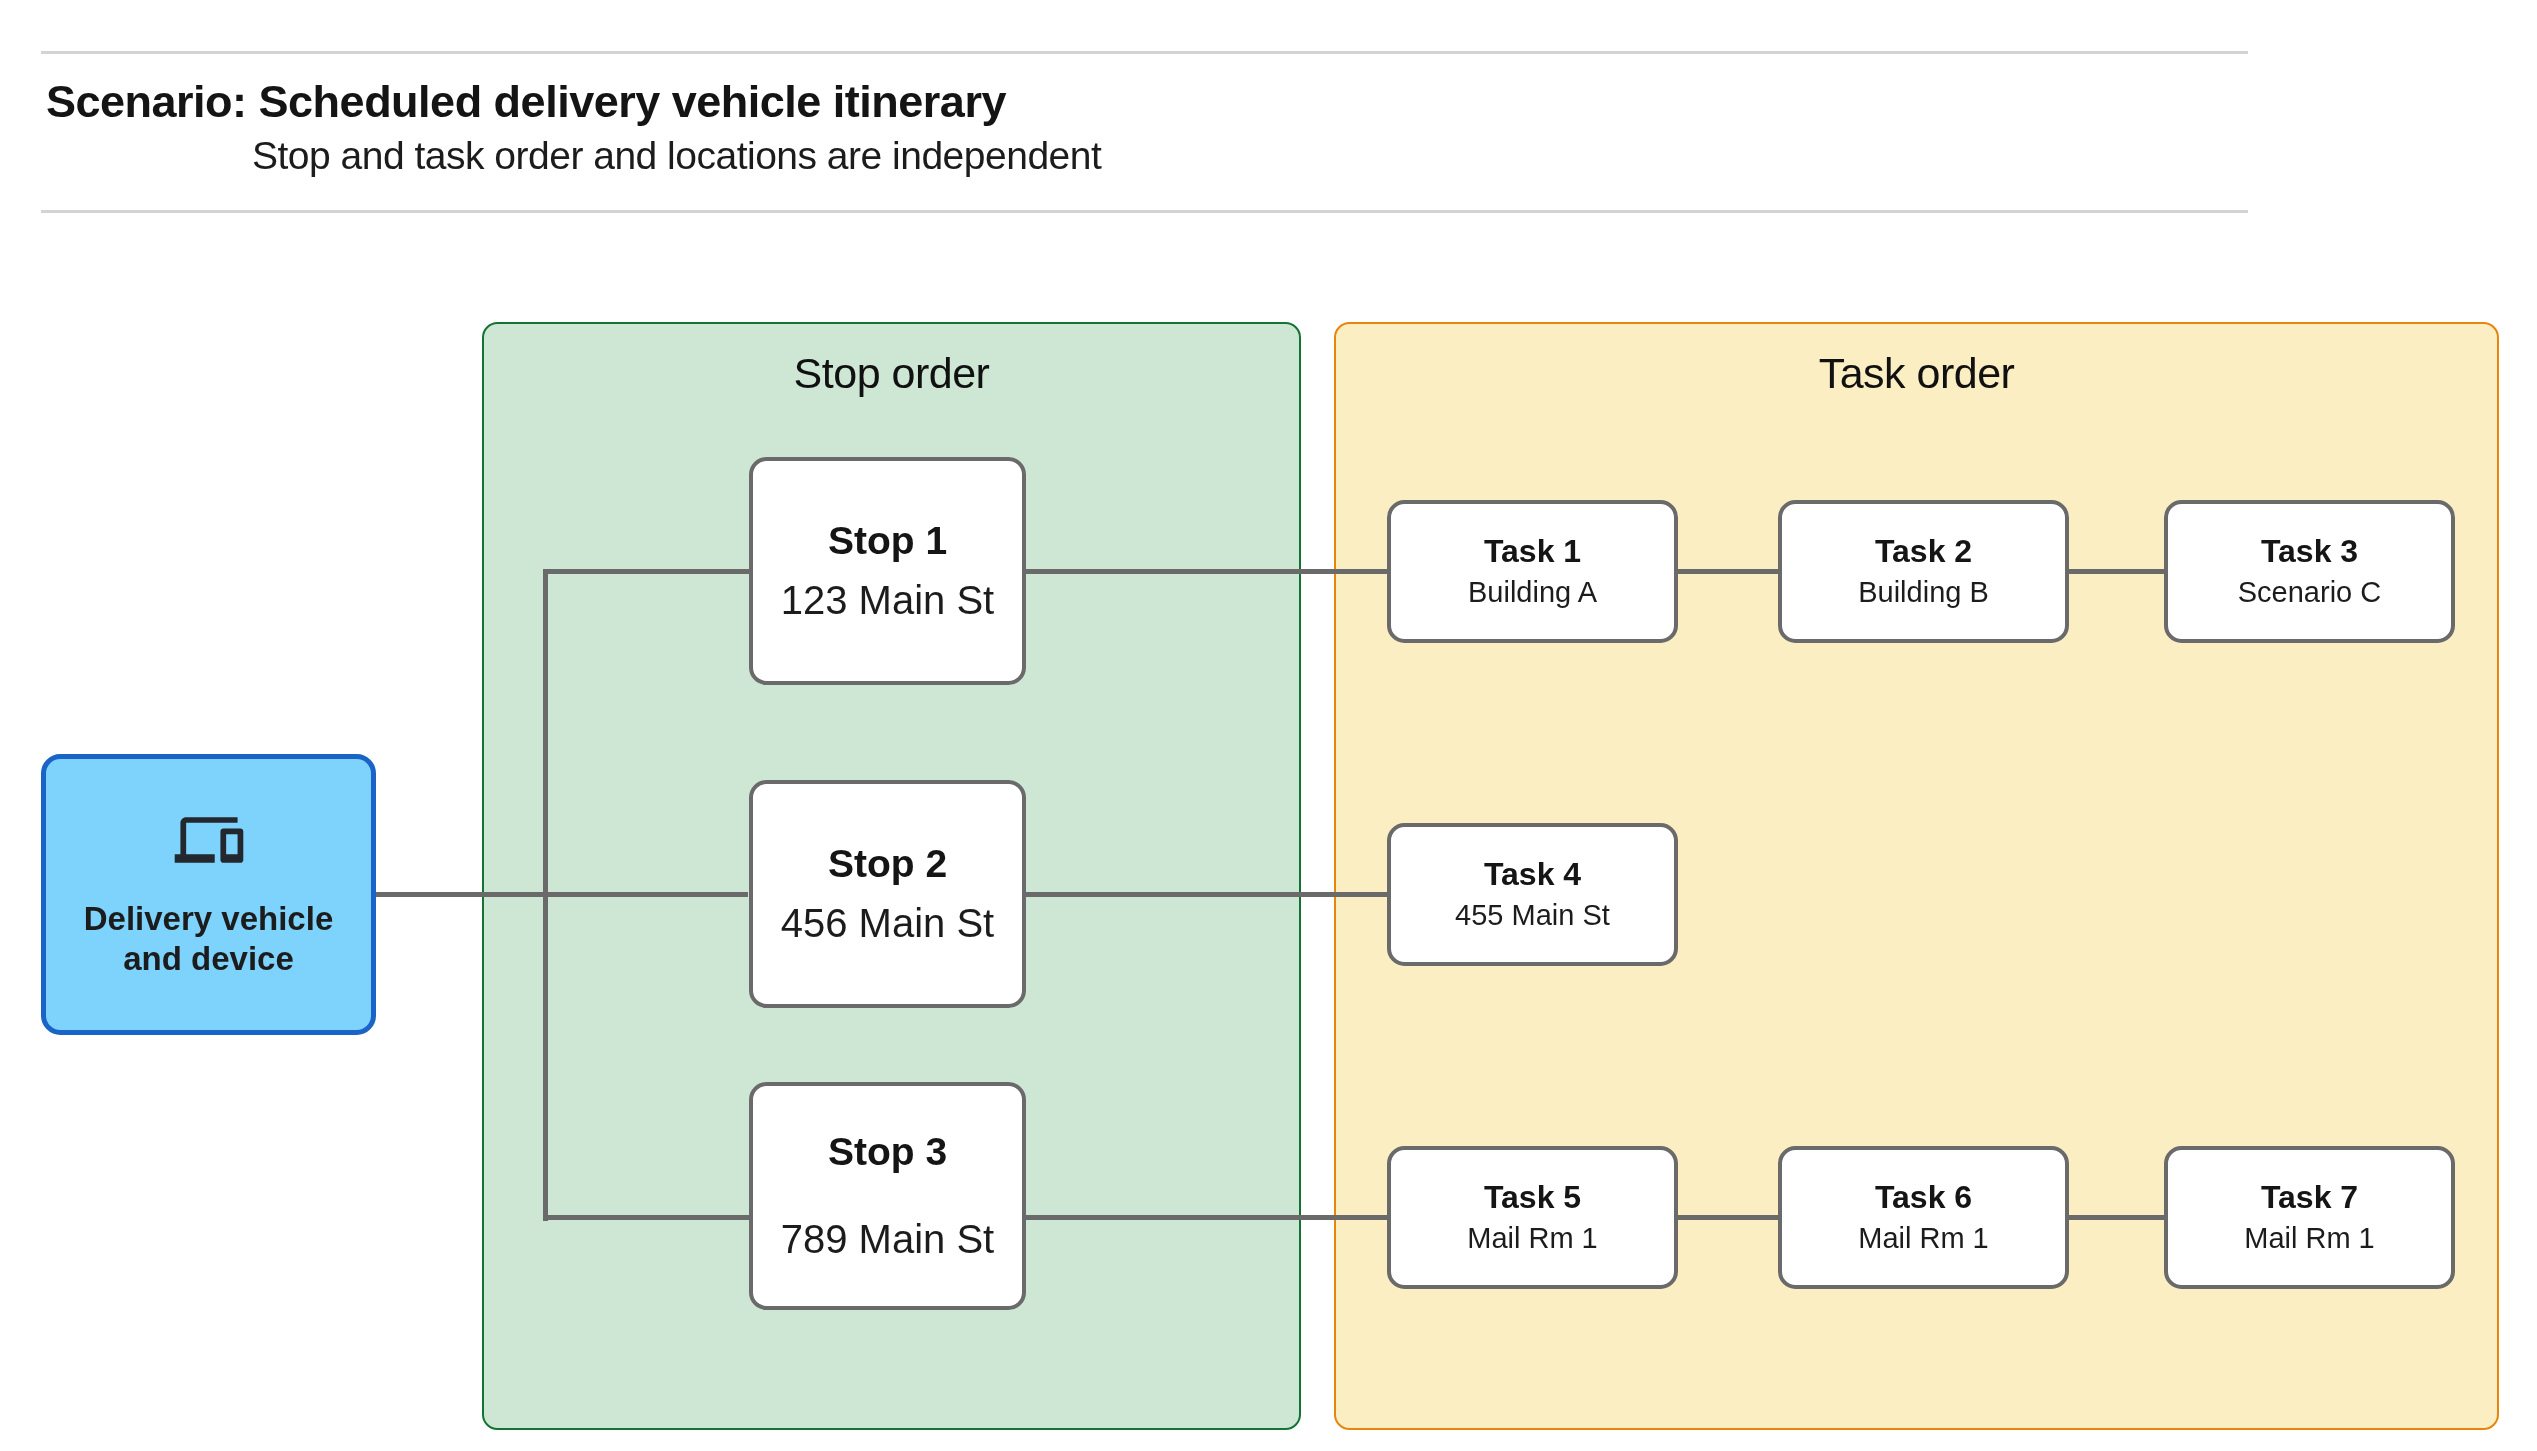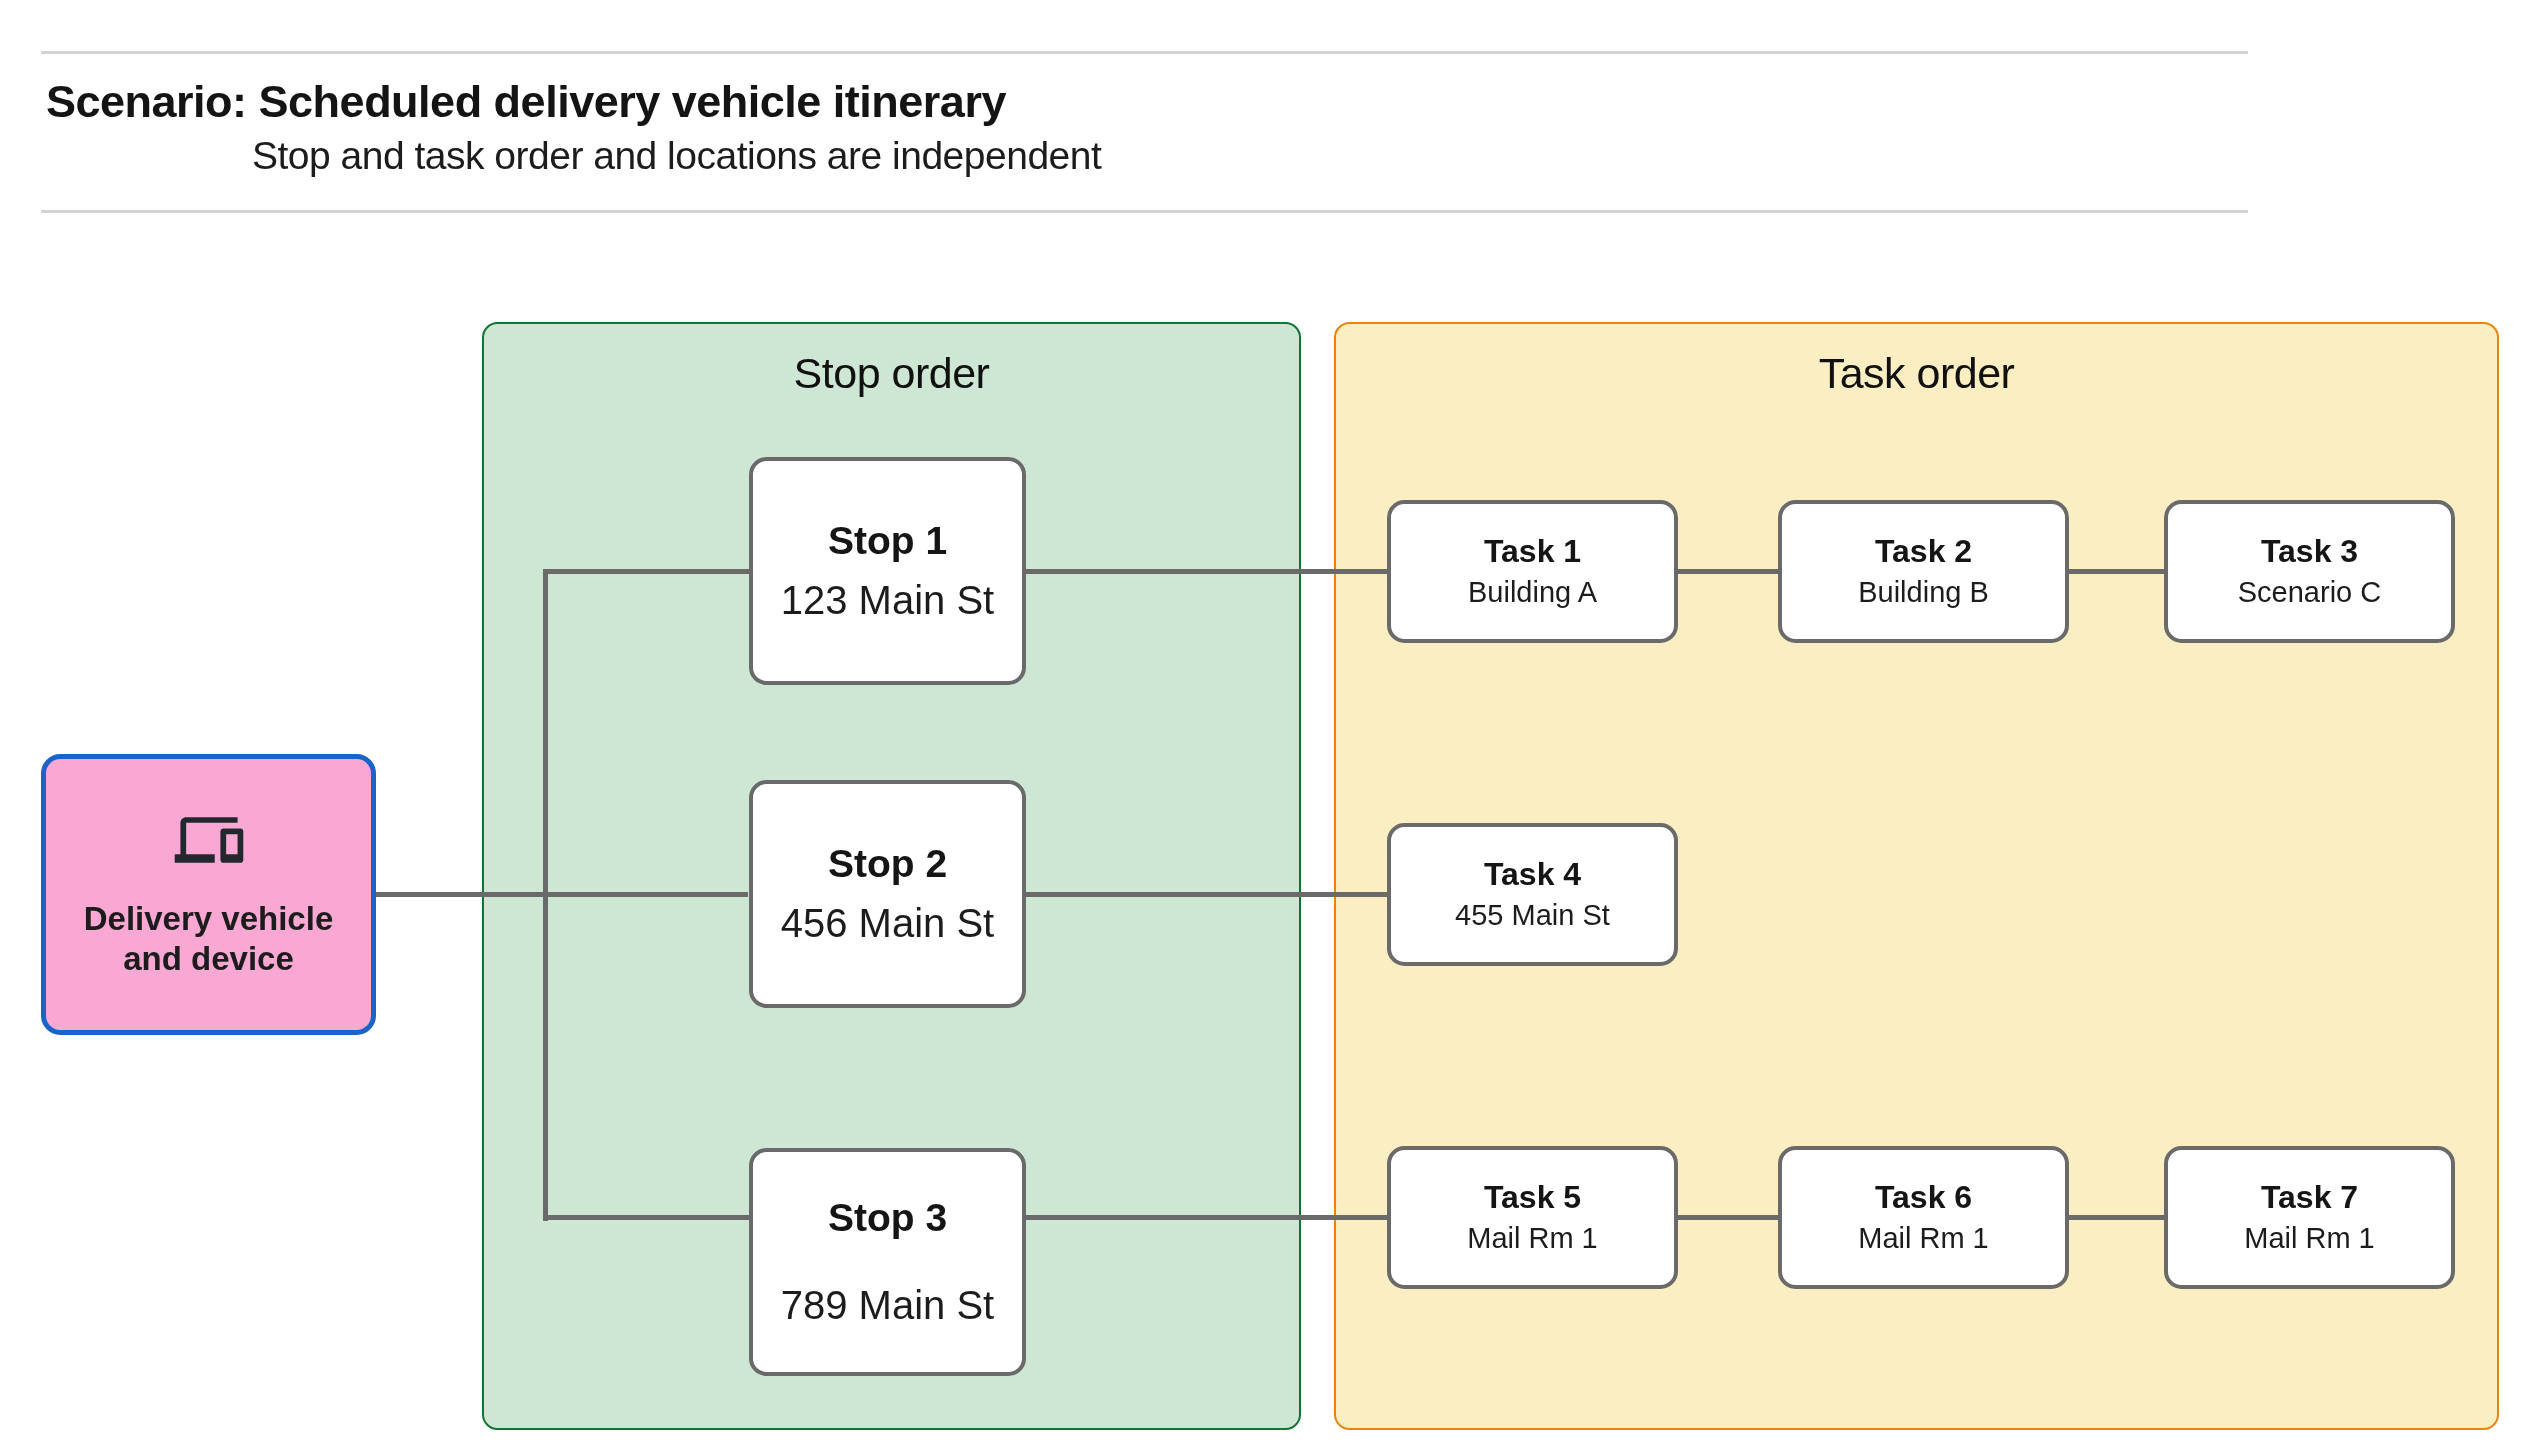--- a/index.html
+++ b/index.html
@@ -55,21 +55,21 @@
     z-index:2;
   }
   .stop-node{left:749px;width:277px;height:228px;gap:15.5px;}
   .task-node{width:291px;height:143px;gap:8.7px;text-align:right;}
   .stop-name{font-size:39px;font-weight:bold;line-height:1.1;color:#151515;}
   .stop-loc{font-size:40px;font-weight:normal;line-height:1.1;color:#1c1c1c;text-align:center;}
   .task-name{font-size:32px;font-weight:bold;line-height:1.1;color:#151515;}
   .task-loc{font-size:29px;font-weight:normal;line-height:1.1;color:#1c1c1c;}
   .vehicle-node{
     position:absolute;left:41px;top:742px;width:335px;height:281px;
-    background:#f9a8d4;border:5.8px solid #1a64c8;border-radius:19.4px;
+    background:#7dd3fc;border:5.8px solid #1a64c8;border-radius:19.4px;
     box-sizing:border-box;display:flex;flex-direction:column;
     align-items:center;justify-content:center;gap:29px;text-align:center;
     z-index:2;
   }
   .vehicle-label{
     font-size:33px;font-weight:bold;line-height:1.22;color:#1c1c1c;
     padding:0 11.6px;
   }
   .devices-icon-svg{display:block;}
 </style>
@@ -108,21 +108,21 @@
   </div>
 
   <div class="node stop-node" style="top:445px;">
     <div class="stop-name">Stop 1</div>
     <div class="stop-loc">123 Main St</div>
   </div>
   <div class="node stop-node" style="top:768px;">
     <div class="stop-name">Stop 2</div>
     <div class="stop-loc">456 Main St</div>
   </div>
-  <div class="node stop-node" style="top:1136px;gap:44px;">
+  <div class="node stop-node" style="top:1070px;gap:44px;">
     <div class="stop-name">Stop 3</div>
     <div class="stop-loc">789 Main St</div>
   </div>
 
   <div class="node task-node" style="left:1387px;top:488px;">
     <div class="task-name">Task 1</div>
     <div class="task-loc">Building A</div>
   </div>
   <div class="node task-node" style="left:1778px;top:488px;">
     <div class="task-name">Task 2</div>

